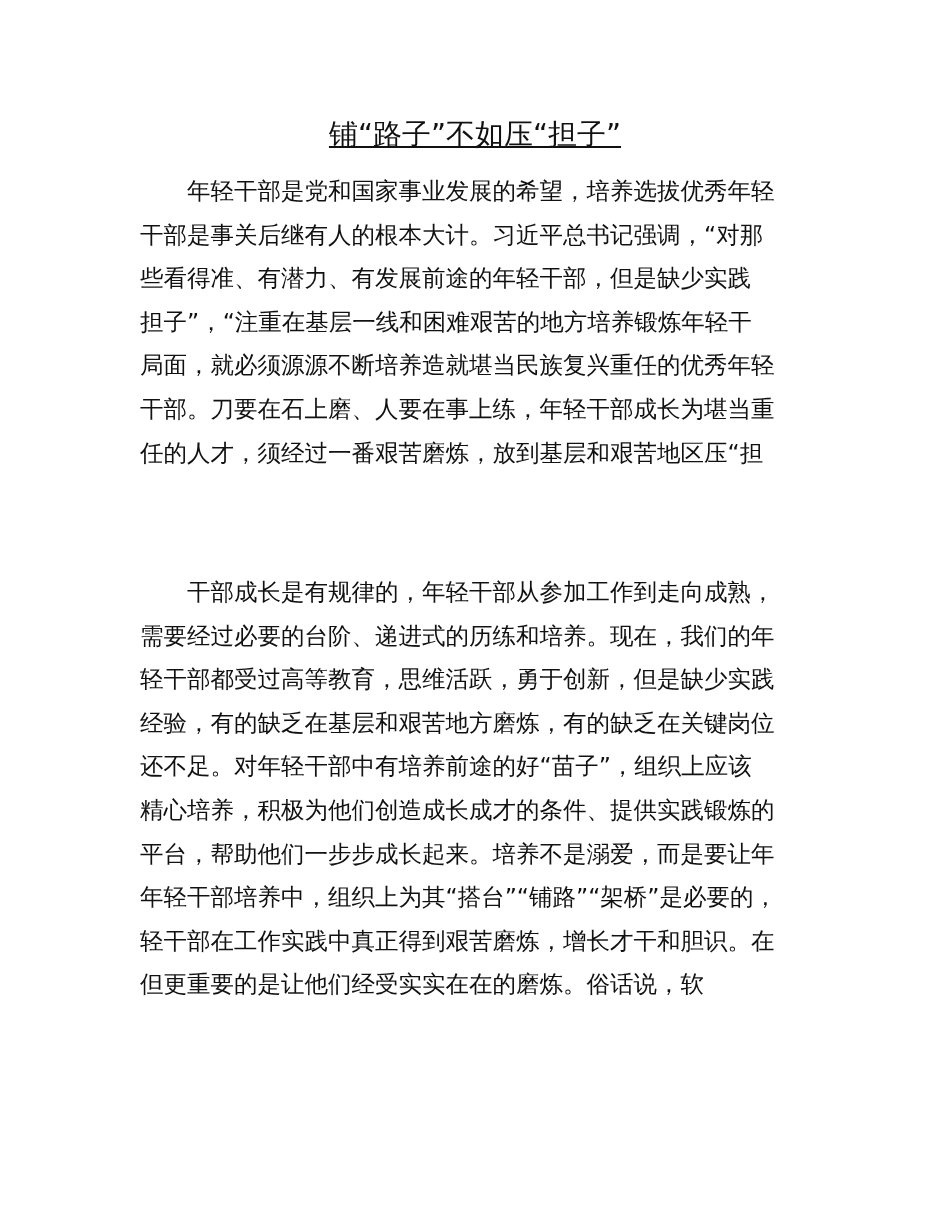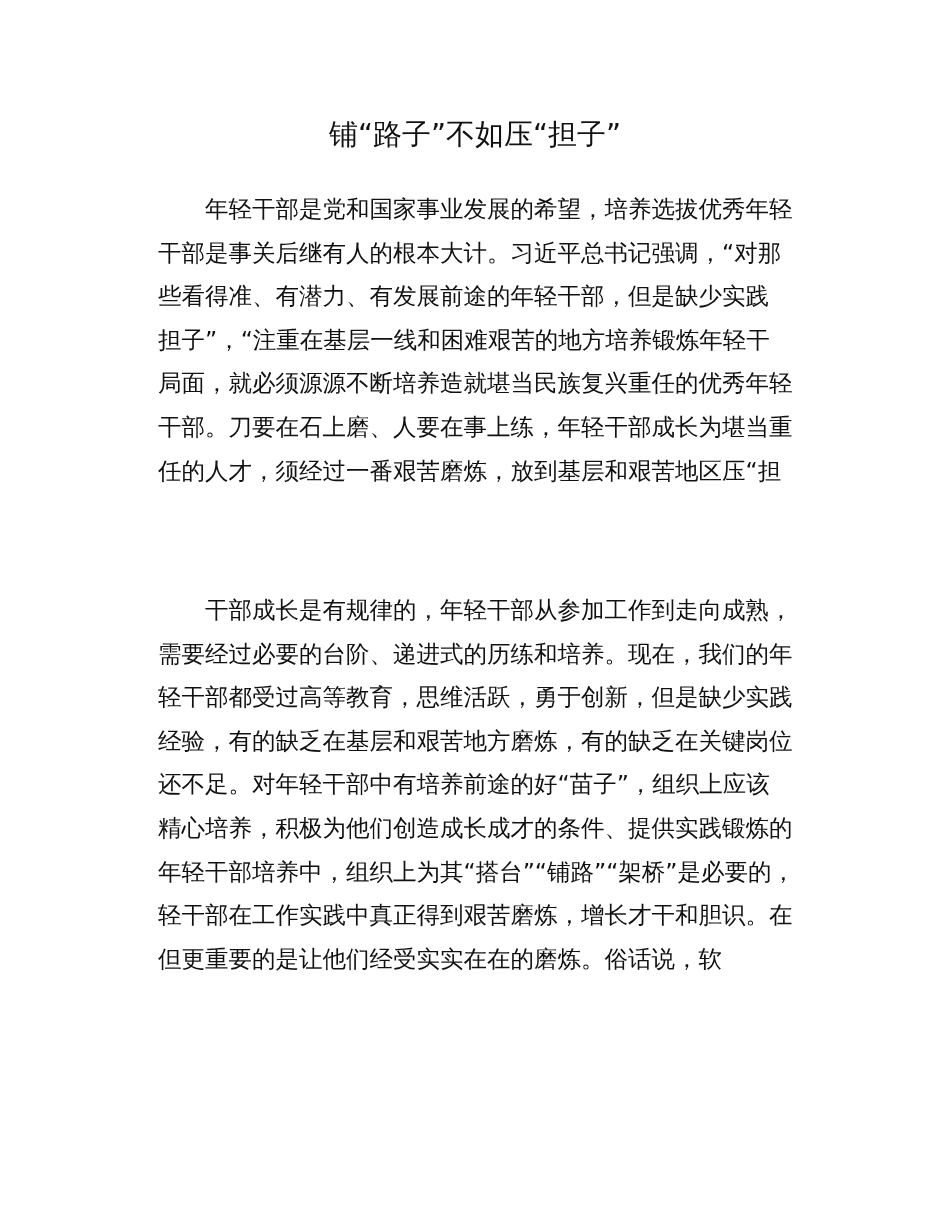--- a/index.html
+++ b/index.html
@@ -29,26 +29,27 @@
       width: 950px;
       top: 114px;
       text-align: center;
       font-size: 29px;
       line-height: 40px;
       letter-spacing: 0px;
       color: #111111;
       margin: 0;
       font-weight: normal;
       white-space: nowrap;
+      text-decoration: underline;
     }
     .para {
       position: absolute;
       left: 140px;
       width: 700px;
-      margin: 18px;
+      margin: 0;
     }
     .line {
       display: block;
       height: 43.6px;
       line-height: 43.6px;
       font-size: 23.5px;
       white-space: nowrap;
       color: #111111;
     }
     .p1 { top: 170px; }
@@ -70,17 +71,18 @@
     <span class="line">任的人才，须经过一番艰苦磨炼，放到基层和艰苦地区压“担</span>
   </div>
 
   <div class="para p2">
     <span class="line">　　干部成长是有规律的，年轻干部从参加工作到走向成熟，</span>
     <span class="line">需要经过必要的台阶、递进式的历练和培养。现在，我们的年</span>
     <span class="line">轻干部都受过高等教育，思维活跃，勇于创新，但是缺少实践</span>
     <span class="line">经验，有的缺乏在基层和艰苦地方磨炼，有的缺乏在关键岗位</span>
     <span class="line">还不足。对年轻干部中有培养前途的好“苗子”，组织上应该</span>
     <span class="line">精心培养，积极为他们创造成长成才的条件、提供实践锻炼的</span>
+    <span class="line">平台，帮助他们一步步成长起来。培养不是溺爱，而是要让年</span>
     <span class="line">年轻干部培养中，组织上为其“搭台”“铺路”“架桥”是必要的，</span>
     <span class="line">轻干部在工作实践中真正得到艰苦磨炼，增长才干和胆识。在</span>
     <span class="line">但更重要的是让他们经受实实在在的磨炼。俗话说，软</span>
   </div>
 </div>
 
 </body></html>

